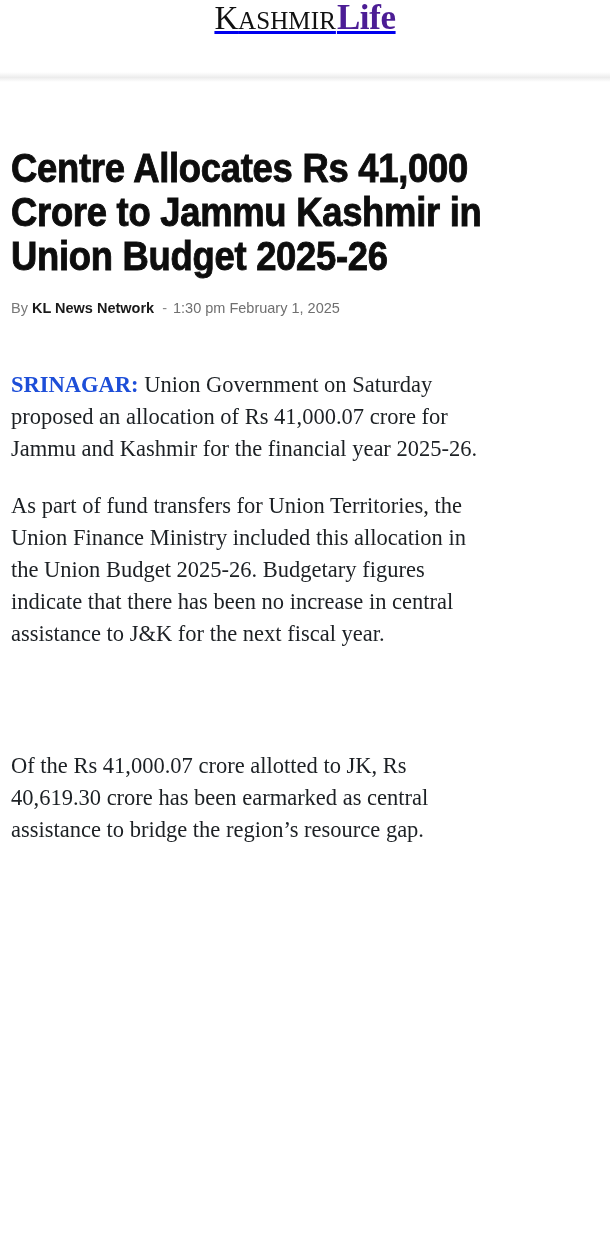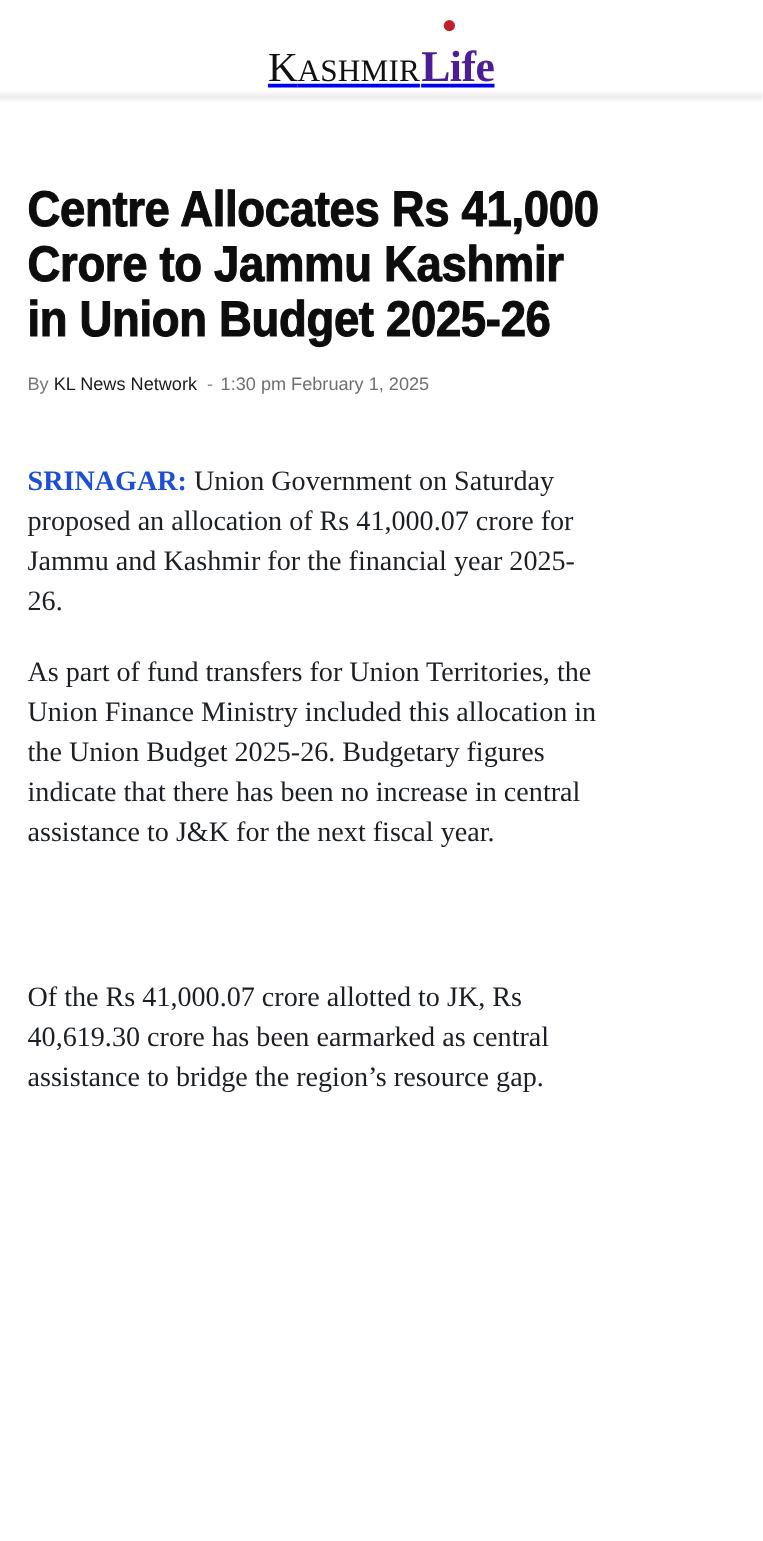--- a/index.html
+++ b/index.html
@@ -14,21 +14,21 @@
     -webkit-font-smoothing:antialiased;
     overflow-x:hidden;
   }
 
   
   .masthead {
     width:610px;
     height:72px;
     background:#ffffff;
     display:flex;
-    align-items:flex-end;
+    align-items:flex-start;
     justify-content:center;
     position:relative;
   }
   .masthead-shadow {
     width:610px;
     height:10px;
     background:linear-gradient(to bottom, #ffffff 0%, #ececec 55%, #ffffff 100%);
   }
 
   .logo {
@@ -62,21 +62,21 @@
     width:9px;
     height:9px;
     border-radius:50%;
     background:#c21f2c;
     top:-20px;
     left:18px;
   }
 
   
   .article {
-    padding:0 22px;
+    padding:0 11px;
     width:508px;
   }
 
   .headline {
     margin-top:64px;
     font-family:"Liberation Sans Narrow","Liberation Sans", sans-serif;
     font-weight:bold;
     font-size:40px;
     line-height:44px;
     letter-spacing:-0.3px;
@@ -89,21 +89,21 @@
 
   .byline {
     margin-top:21px;
     font-family:"Liberation Sans", sans-serif;
     font-size:14.5px;
     line-height:18px;
     color:#787878;
     white-space:nowrap;
   }
   .byline .author {
-    font-weight:normal;
+    font-weight:bold;
     color:#1a1a1a;
     margin-left:4px;
   }
   .byline .sep { margin:0 6px 0 8px; color:#8a8a8a; }
   .byline .stamp { color:#6f6f6f;margin-top:34px; }
 
   .body-copy {
     margin-top:52px;
     font-family:"Liberation Serif","DejaVu Serif", serif;
     font-size:22.5px;

